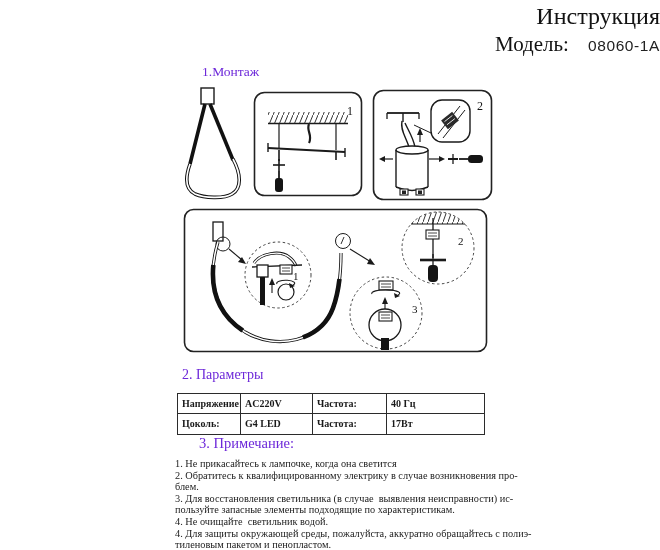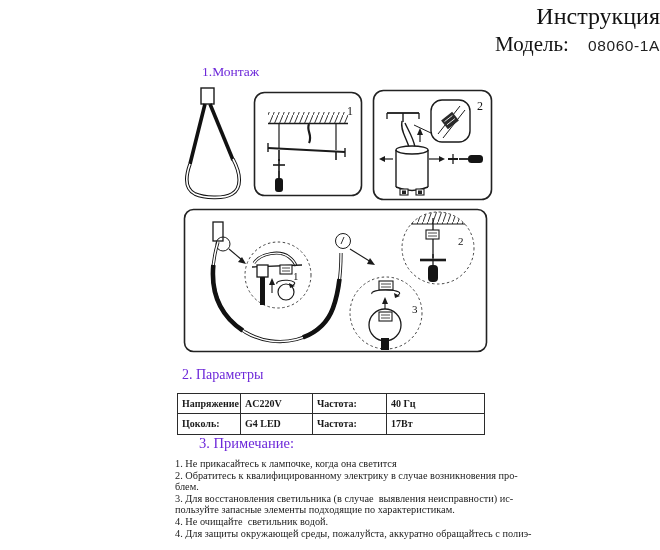--- a/index.html
+++ b/index.html
@@ -195,15 +195,16 @@
   <div class="abs sec-heading h-notes">3. Примечание:</div>
 
   <div class="abs notes">
     <div class="note-line">1. Не прикасайтесь к лампочке, когда она светится</div>
     <div class="note-line">2. Обратитесь к квалифицированному электрику в случае возникновения про-</div>
     <div class="note-line">блем.</div>
     <div class="note-line">3. Для восстановления светильника (в случае  выявления неисправности) ис-</div>
     <div class="note-line">пользуйте запасные элементы подходящие по характеристикам.</div>
     <div class="note-line">4. Не очищайте  светильник водой.</div>
     <div class="note-line">4. Для защиты окружающей среды, пожалуйста, аккуратно обращайтесь с полиэ-</div>
+    <div class="note-line">тиленовым пакетом и пенопластом.</div>
   </div>
 
 </div>
 
 </body></html>

